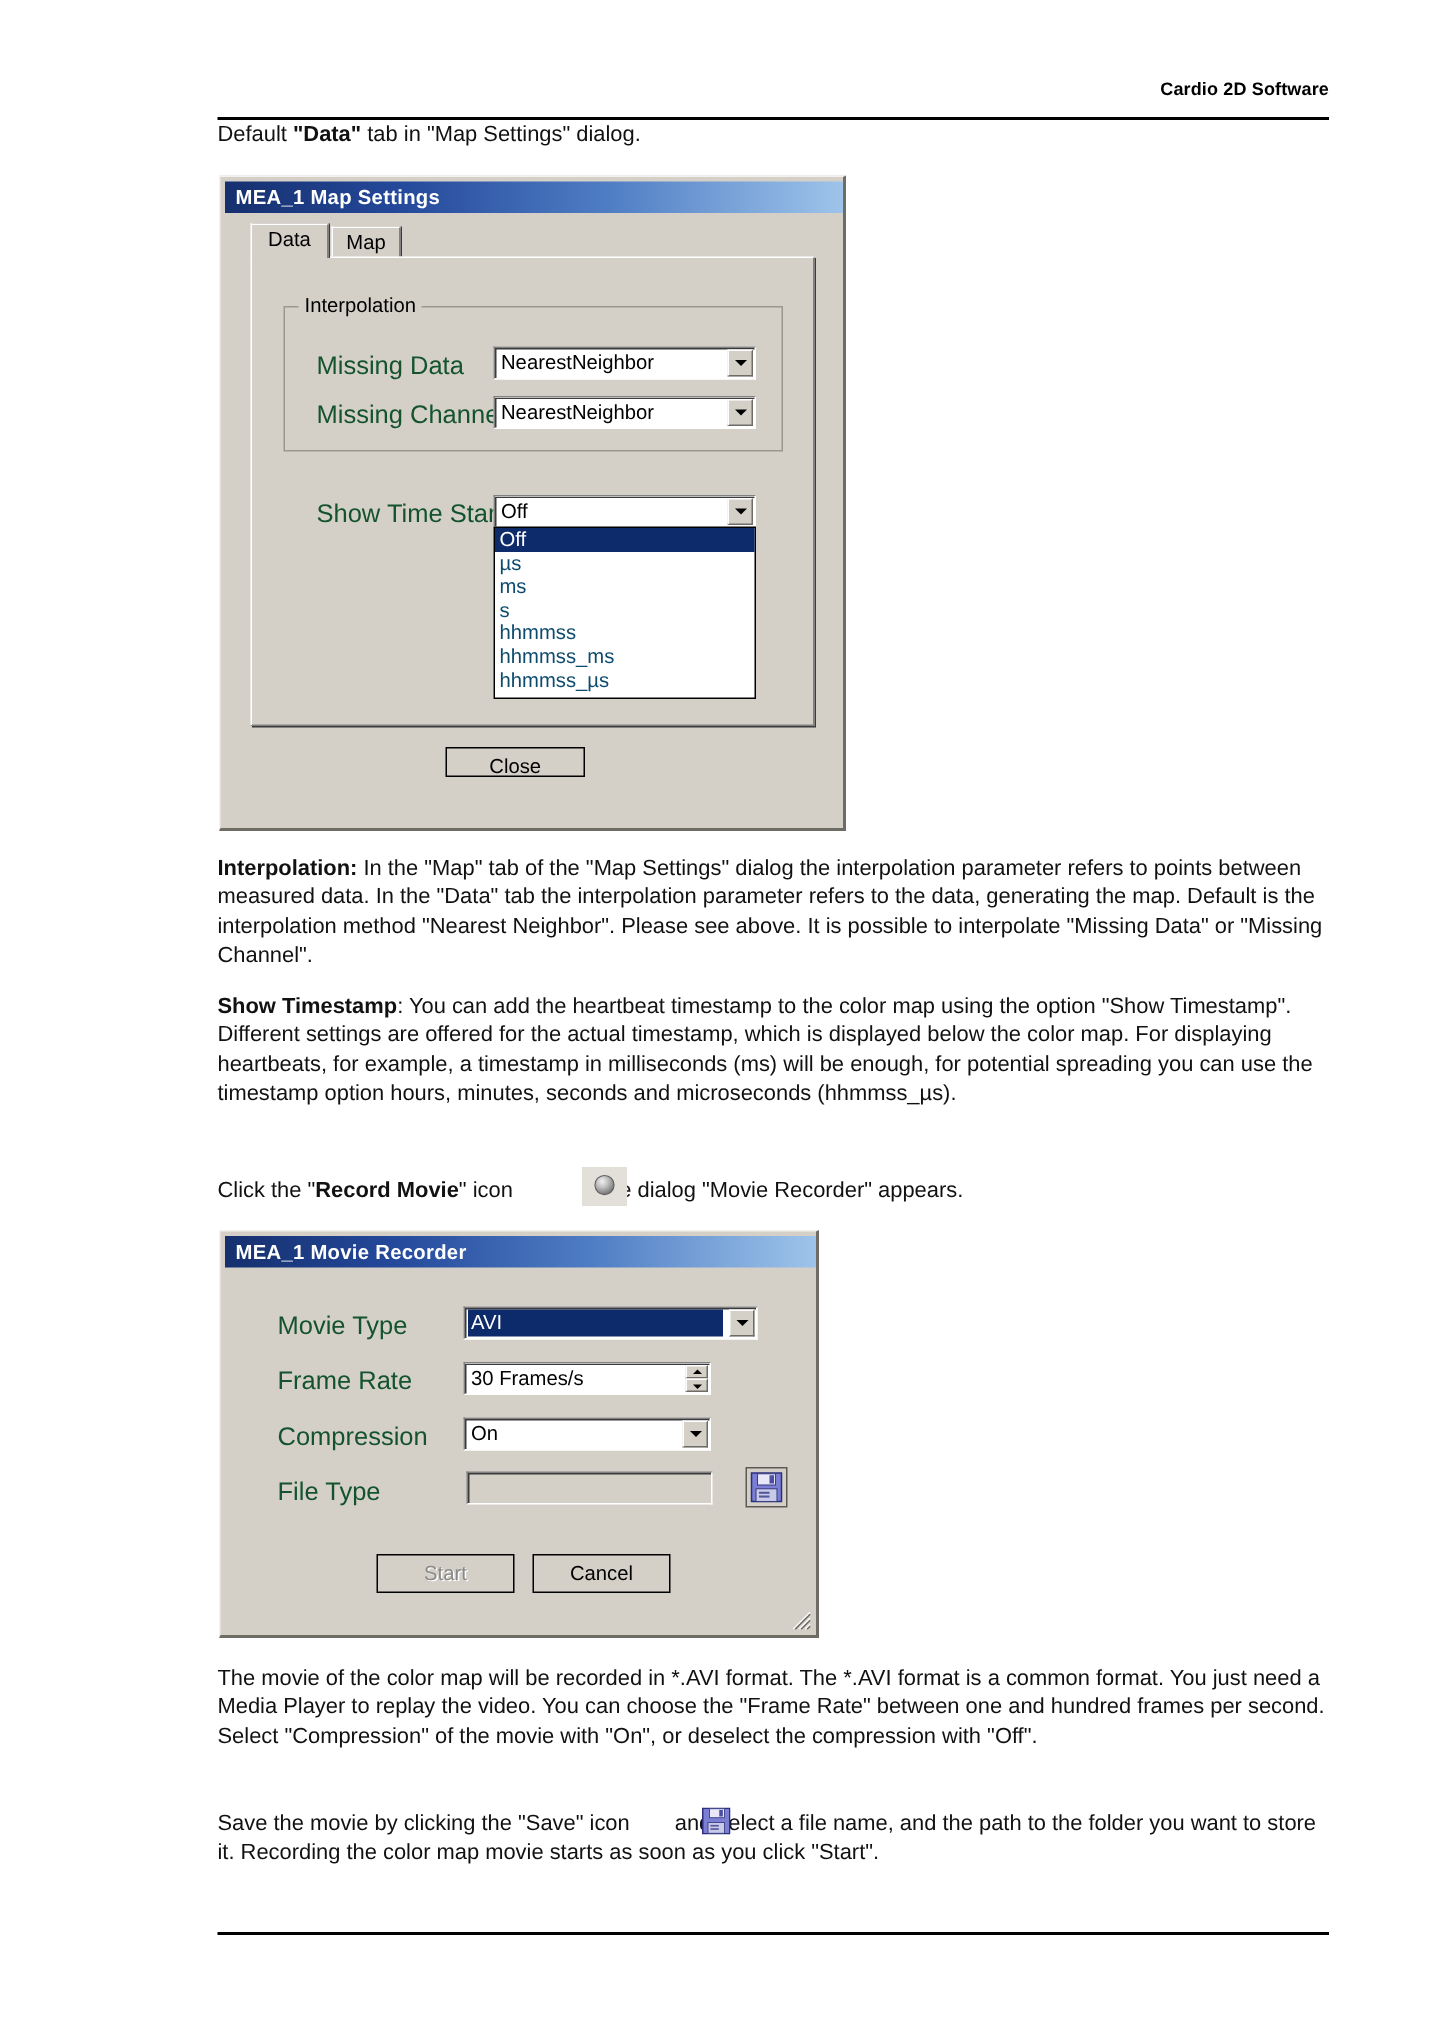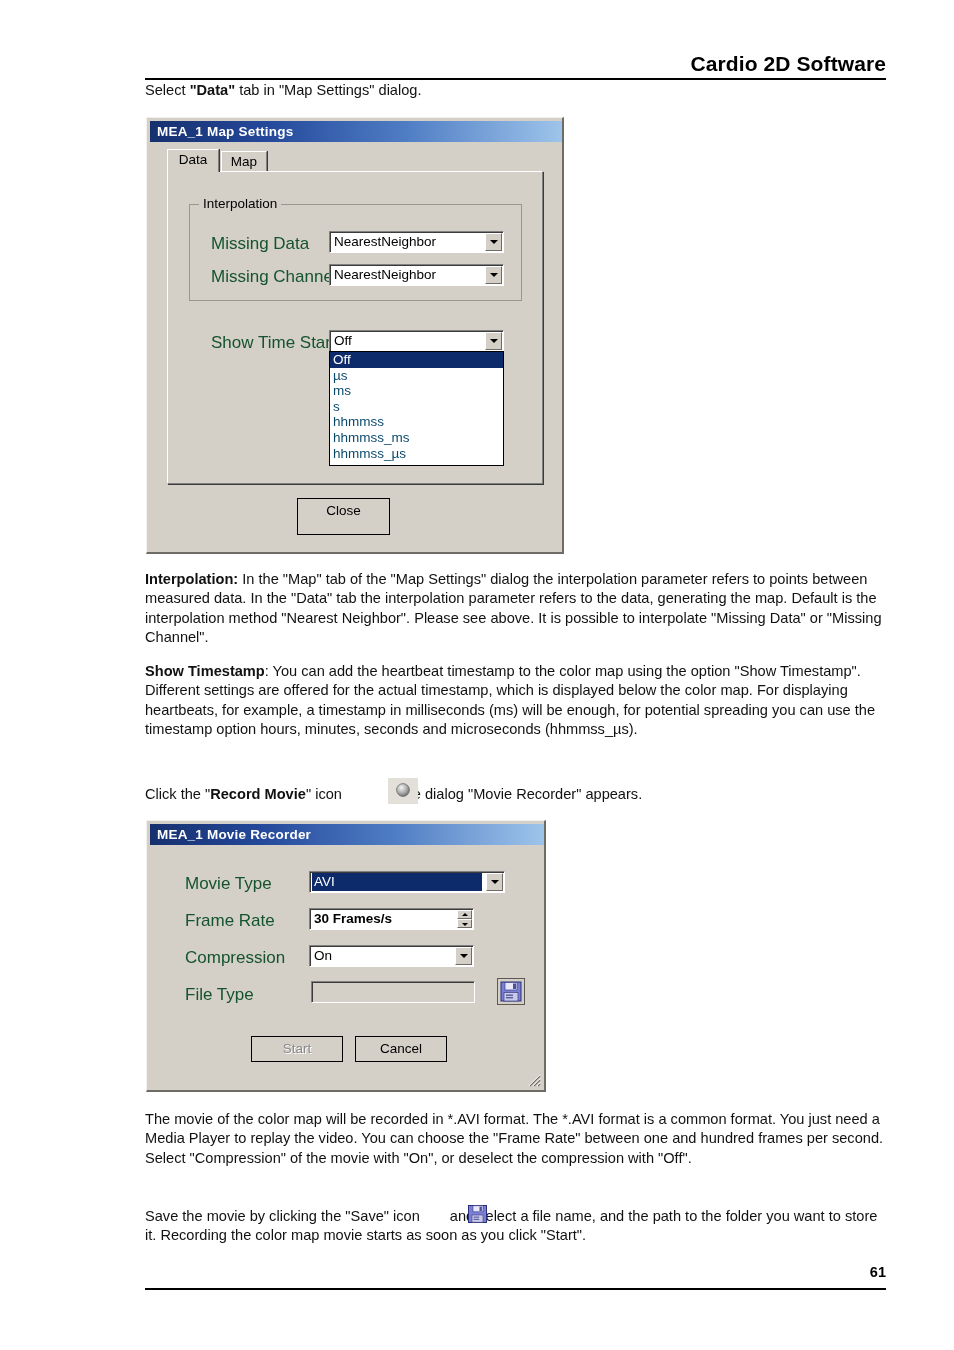--- a/index.html
+++ b/index.html
@@ -23,21 +23,21 @@
     height: 1350px;
   }
 
   
   .header {
     position: absolute;
     left: 145px;
     top: 52px;
     width: 741px;
     text-align: right;
-    font-size: 21px;
+    font-size: 12px;
     font-weight: bold;
     letter-spacing: 0.1px;
   }
   .header-rule {
     position: absolute;
     left: 145px;
     top: 78px;
     width: 741px;
     height: 2px;
     background: #000000;
@@ -321,21 +321,21 @@
 </style>
 </head>
 <body>
 
 <div class="page">
 
   <div class="header">Cardio 2D Software</div>
   <div class="header-rule"></div>
 
   <div class="para" style="top:81px;">
-    <span>Select </span><b>"Data"</b><span> tab in "Map Settings" dialog.</span>
+    <span>Default </span><b>"Data"</b><span> tab in "Map Settings" dialog.</span>
   </div>
 
   <div class="dlg" style="left:146px; top:117px; width:418px; height:437px;">
 
     <div class="dlg-titlebar" style="width:412px;">MEA_1  Map Settings</div>
 
     <div class="tab active" style="left:20px; top:31px; width:52px; height:23px;">
       <span>Data</span>
     </div>
     <div class="tab" style="left:74px; top:33px; width:46px; height:21px;">
@@ -377,21 +377,21 @@
           <div class="droplist-item sel">Off</div>
           <div class="droplist-item">µs</div>
           <div class="droplist-item">ms</div>
           <div class="droplist-item">s</div>
           <div class="droplist-item">hhmmss</div>
           <div class="droplist-item">hhmmss_ms</div>
           <div class="droplist-item">hhmmss_µs</div>
         </div>
     </div>
 
-    <div class="btn framed" style="left:150px; top:380px; width:93px; height:37px; line-height:23px;">
+    <div class="btn framed" style="left:150px; top:380px; width:93px; height:20px; line-height:23px;">
       <span>Close</span>
     </div>
   </div>
 
   <div class="para" style="top:570px;">
     <b>Interpolation:</b><span> In the "Map" tab of the "Map Settings" dialog the interpolation parameter refers to points between measured data. In the "Data" tab the interpolation parameter refers to the data, generating the map. Default is the interpolation method "Nearest Neighbor". Please see above. It is possible to interpolate "Missing Data" or "Missing Channel".</span>
   </div>
 
   <div class="para" style="top:662px;">
     <b>Show Timestamp</b><span>: You can add the heartbeat timestamp to the color map using the option "Show Timestamp". Different settings are offered for the actual timestamp, which is displayed below the color map. For displaying heartbeats, for example, a timestamp in milliseconds (ms) will be enough, for potential spreading you can use the timestamp option hours, minutes, seconds and microseconds (hhmmss_µs).</span>
@@ -421,21 +421,21 @@
     <div class="fieldlabel" style="left:38px; top:55px;">Movie Type</div>
     <div class="combo" style="left:162px; top:50px; width:196px; height:22px;">
       <span class="combo-text selected" style="right:22px;">AVI</span>
       <span class="combo-btn">
         <span class="arrow-down"></span>
       </span>
     </div>
 
     <div class="fieldlabel" style="left:38px; top:92px;">Frame Rate</div>
     <div class="combo" style="left:162px; top:87px; width:165px; height:22px;">
-      <span class="combo-text" style="right:32px;font-weight:bold;">30 Frames/s</span>
+      <span class="combo-text" style="right:32px;">30 Frames/s</span>
       <span class="spin-btn">
         <span class="spin-half up">
           <span class="arrow-up-sm"></span>
         </span>
         <span class="spin-half dn">
           <span class="arrow-down-sm"></span>
         </span>
       </span>
     </div>
 
@@ -497,16 +497,15 @@
     <svg width="19" height="18" viewBox="0 0 19 18">
       <rect x="0.5" y="0.5" width="18" height="17" fill="#7b7fd4" stroke="#2b2f7a" stroke-width="1"></rect>
       <rect x="5" y="0.8" width="10" height="6" fill="#e8e8f8" stroke="#3a3f86" stroke-width="0.6"></rect>
       <rect x="11.5" y="1.6" width="2.4" height="4.4" fill="#4a4fa0"></rect>
       <rect x="4" y="10" width="11" height="7.2" fill="#c9c9e8" stroke="#3a3f86" stroke-width="0.6"></rect>
       <rect x="5.6" y="11.6" width="5.6" height="1.1" fill="#55599c"></rect>
       <rect x="5.6" y="13.8" width="5.6" height="1.1" fill="#55599c"></rect>
     </svg>
   </div>
 
-  <div class="pagenum">61</div>
   <div class="footer-rule"></div>
 
 </div>
 
 </body></html>

